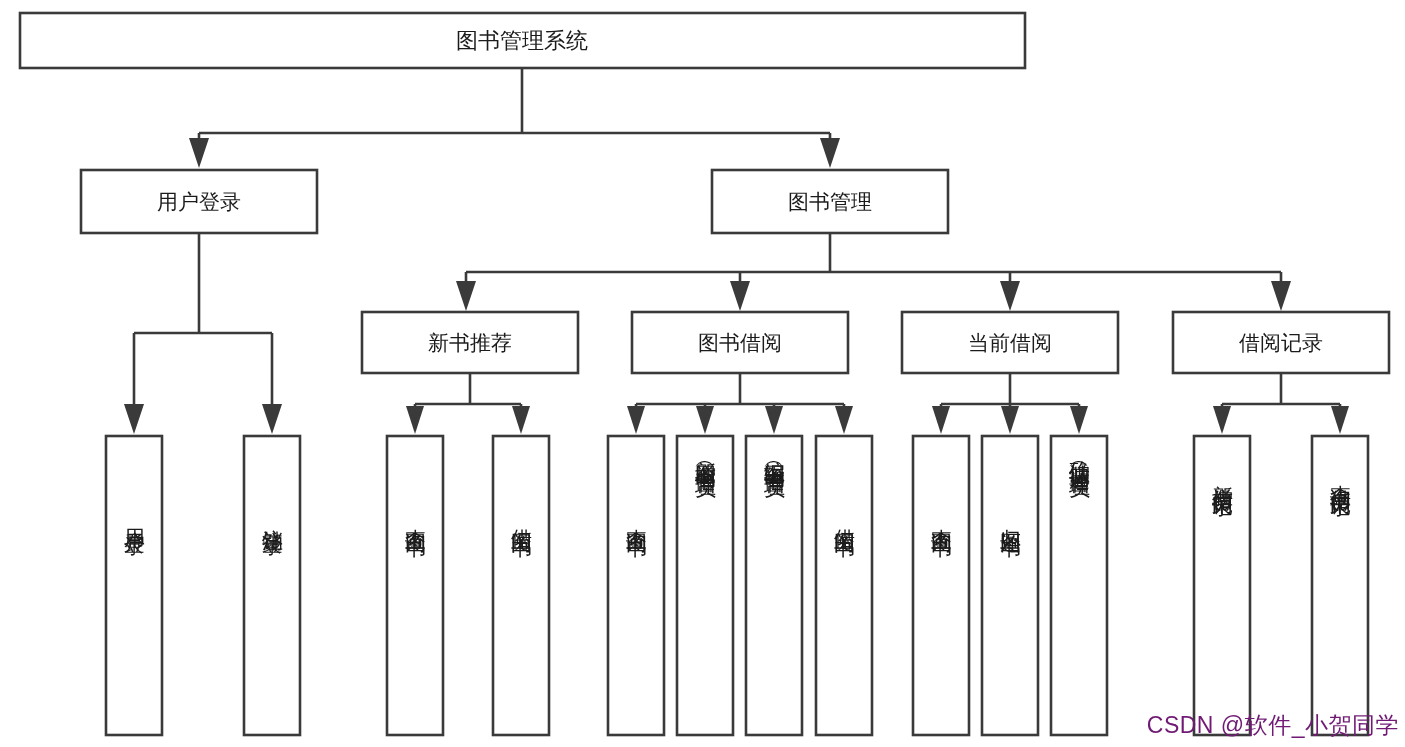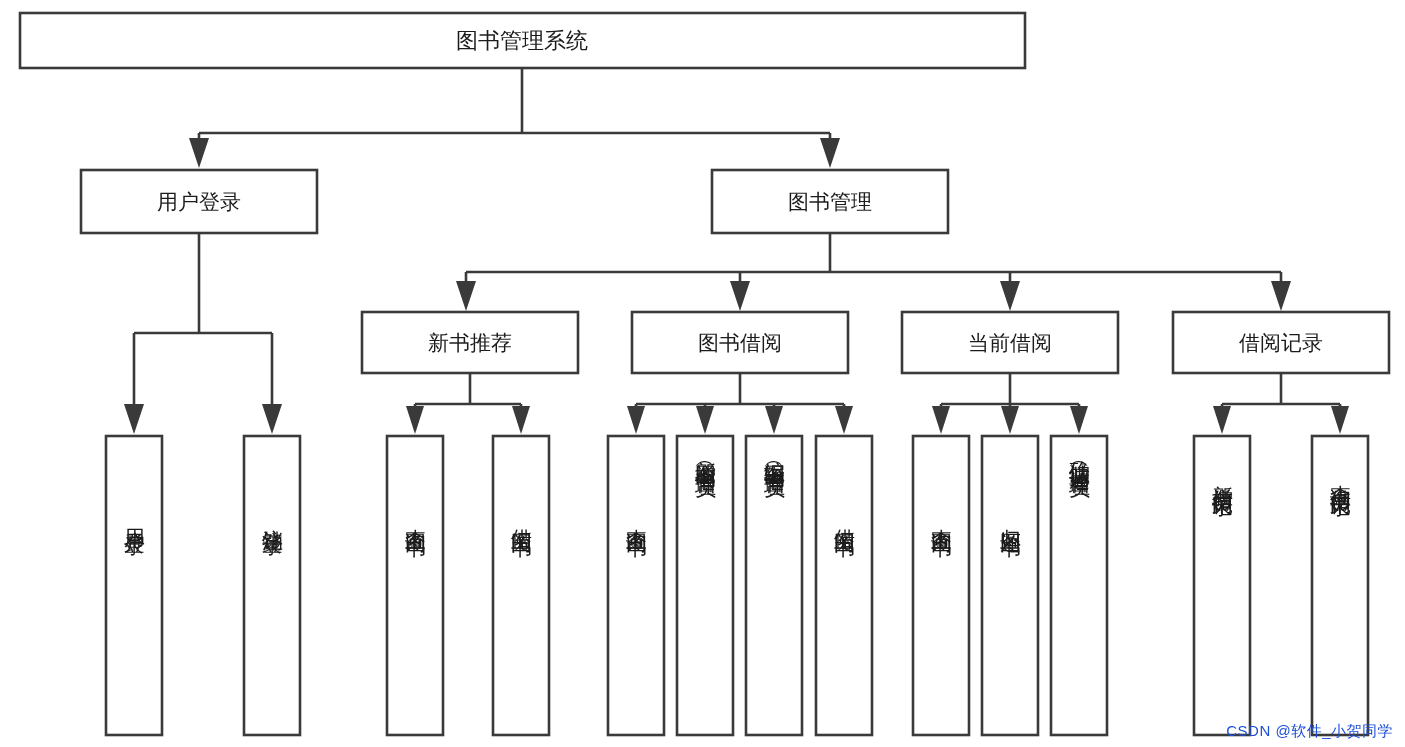--- a/index.html
+++ b/index.html
@@ -63,25 +63,25 @@
     text-orientation: upright;
     font-family: "Liberation Sans", "DejaVu Sans", sans-serif;
     font-size: 21px;
     line-height: 1.18;
     color: #1b1b1b;
     letter-spacing: 2.5px;
     white-space: nowrap;
   }
   .watermark {
     position: absolute;
-    right: 12px;
+    right: 6px;
     bottom: 6px;
     font-family: "Liberation Sans", "DejaVu Sans", sans-serif;
-    font-size: 15px;
-    color: #1d4ed8;
+    font-size: 23px;
+    color: #701a75;
     letter-spacing: 0.5px;
     white-space: nowrap;
   }
 </style>
 </head>
 <body>
 
 <div id="diagram-root">
 
   <svg class="diagram-canvas" viewBox="0 0 1405 747">

